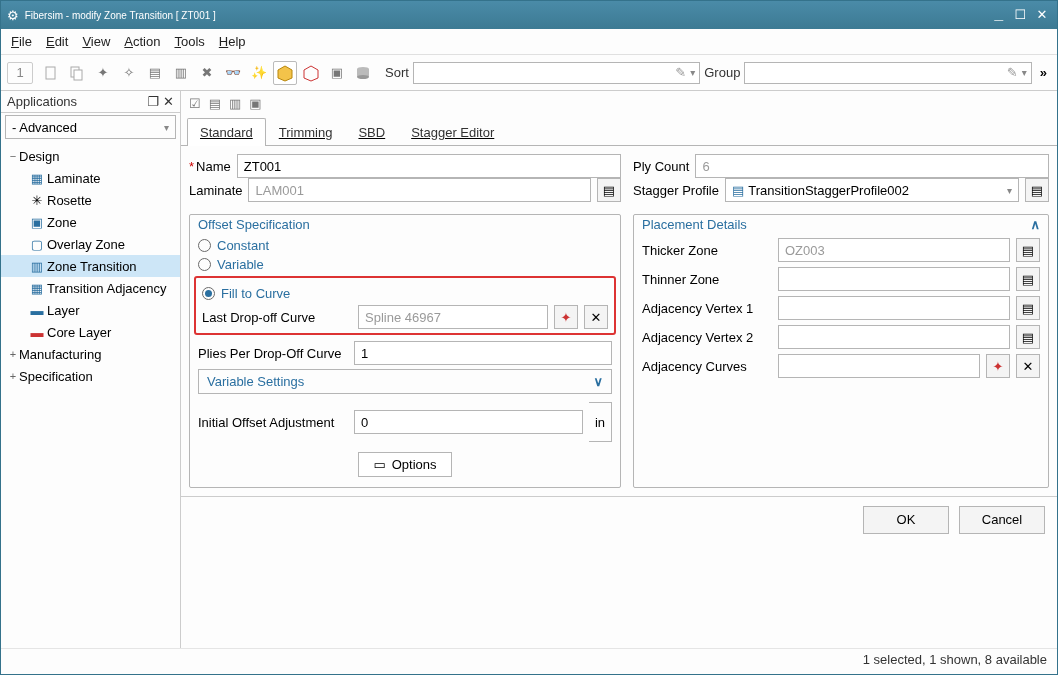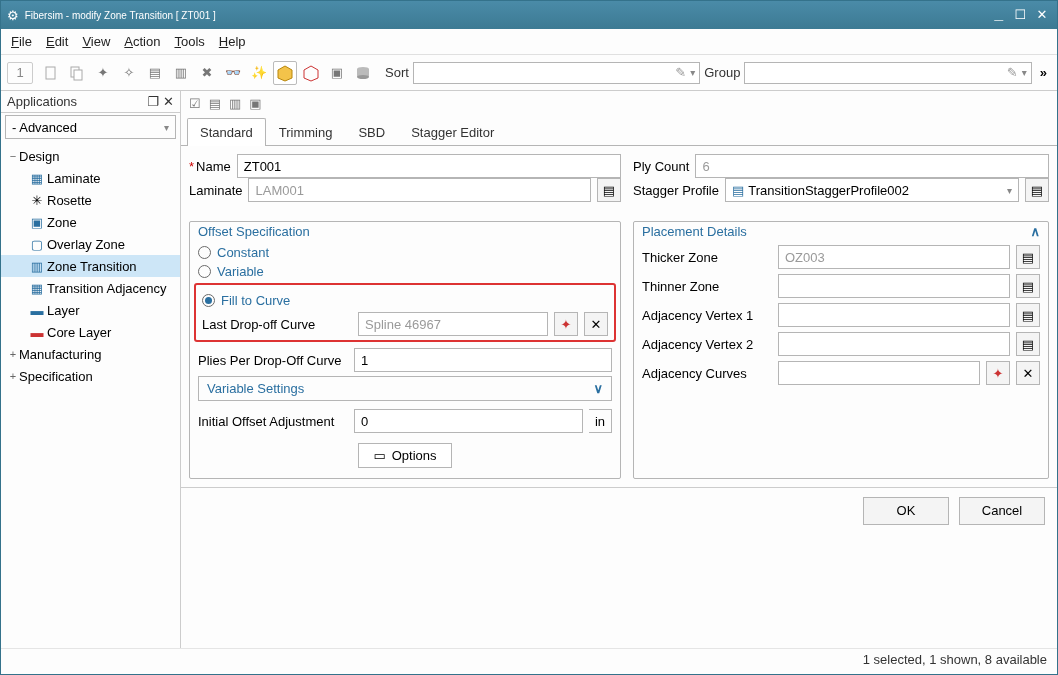--- a/index.html
+++ b/index.html
@@ -26,31 +26,31 @@
 .apphdr .t { flex:1; }
 .appcombo { height:24px; display:flex; align-items:center; padding:9px 6px; border:1px solid #b5b5b5; margin:2px 4px; justify-content:space-between; cursor:pointer; }
 .tree { flex:1; overflow:auto; padding:4px 0; }
 .tn { display:flex; align-items:center; height:22px; padding-left:6px; cursor:pointer; white-space:nowrap; }
 .tn .tw { width:12px; color:#666; font-size:11px; text-align:center; }
 .tn .ic { width:16px; text-align:center; margin-right:2px; }
 .tn.child { padding-left: 28px; }
 .tn.sel { background:#cde6f7; }
 .mainpanel { flex:1; display:flex; flex-direction:column; overflow:hidden; }
 .toolrow2 { height:24px; display:flex; align-items:center; gap:8px; padding:0 8px; color:#777; }
-.tabbar { display:flex; border-bottom:1px solid #b5b5b5; padding:0 6px; margin-top:2px; }
+.tabbar { display:flex; border-bottom:1px solid #b5b5b5; padding:0 6px; margin-top:2px;text-decoration:underline; }
 .tab { padding:6px 12px; border:1px solid transparent; border-bottom:none; color:#333; cursor:pointer; position:relative; top:1px; }
 .tab.active { border-color:#b5b5b5; background:#fff; border-radius:2px 2px 0 0; }
 .form { padding:8px; display:grid; grid-template-columns: 1fr 1fr; gap:0 12px; overflow:auto; }
 .frow { display:flex; align-items:center; gap:6px; }
 .frow label { white-space:nowrap; }
 .req { color:#c00; margin-right:2px; }
 .txtin { flex:1; height:24px; border:1px solid #b5b5b5; padding:0 6px; background:#fff; }
 .ro { color:#9a9a9a; }
 .btnico { width:24px;height:24px;border:1px solid #b5b5b5;background:#f4f4f4;display:flex;align-items:center;justify-content:center;cursor:pointer; }
-.group { border:1px solid #b5b5b5; border-radius:2px; padding:6px 8px 10px; margin-top:19px; }
+.group { border:1px solid #b5b5b5; border-radius:2px; padding:6px 8px 10px; margin-top:12px; }
 .group .ghdr { color:#2a6fa0; margin:-4px 0 6px; display:flex; justify-content:space-between; }
 .hlbox { border:2px solid #d33; border-radius:3px; padding:4px 6px; margin:2px -4px 6px; }
 .radio { display:flex; align-items:center; gap:6px; color:#2a6fa0; cursor:pointer; margin:4px 0; }
 .radio .dot { width:13px;height:13px;border:1px solid #6a6a6a;border-radius:50%;display:flex;align-items:center;justify-content:center; }
 .radio.sel .dot::after { content:""; width:7px;height:7px;border-radius:50%; background:#2a6fa0; }
 .advhdr { color:#2a6fa0; border:1px solid #b5b5b5; padding:4px 8px; display:flex; justify-content:space-between; cursor:pointer; margin-top:4px; }
 .optbtn { border:1px solid #b5b5b5; padding:4px 14px; display:inline-flex; align-items:center; gap:6px; cursor:pointer; background:#fff; }
 .pd .prow { display:flex; align-items:center; gap:6px; margin:5px 0; }
 .pd .prow label { width:130px; }
 .footer { height:46px; border-top:1px solid #ccc; display:flex; align-items:center; justify-content:flex-end; gap:10px; padding:0 12px; }
@@ -253,21 +253,21 @@
           <label style="width:150px">Plies Per Drop-Off Curve</label>
           <input class="txtin" value="1" style="">
         </div>
         <div class="advhdr">
           <span>Variable Settings</span>
             <span class="caret">∨</span>
         </div>
         <div class="frow" style="margin-top:8px;">
           <label style="width:150px">Initial Offset Adjustment</label>
           <input class="txtin" value="0" style="">
-          <span style="border:1px solid #b5b5b5;border-left:none;height:24px;display:flex;align-items:center;padding:0 6px;">in</span>
+          <span style="border:1px solid #b5b5b5;border-left:none;height:40px;display:flex;align-items:center;padding:0 6px;">in</span>
         </div>
         <div style="text-align:center;margin-top:10px;">
           <div class="optbtn">
               <span>▭</span>
               <span>Options</span>
             </div>
         </div>
       </div>
 
       <div class="group pd">

